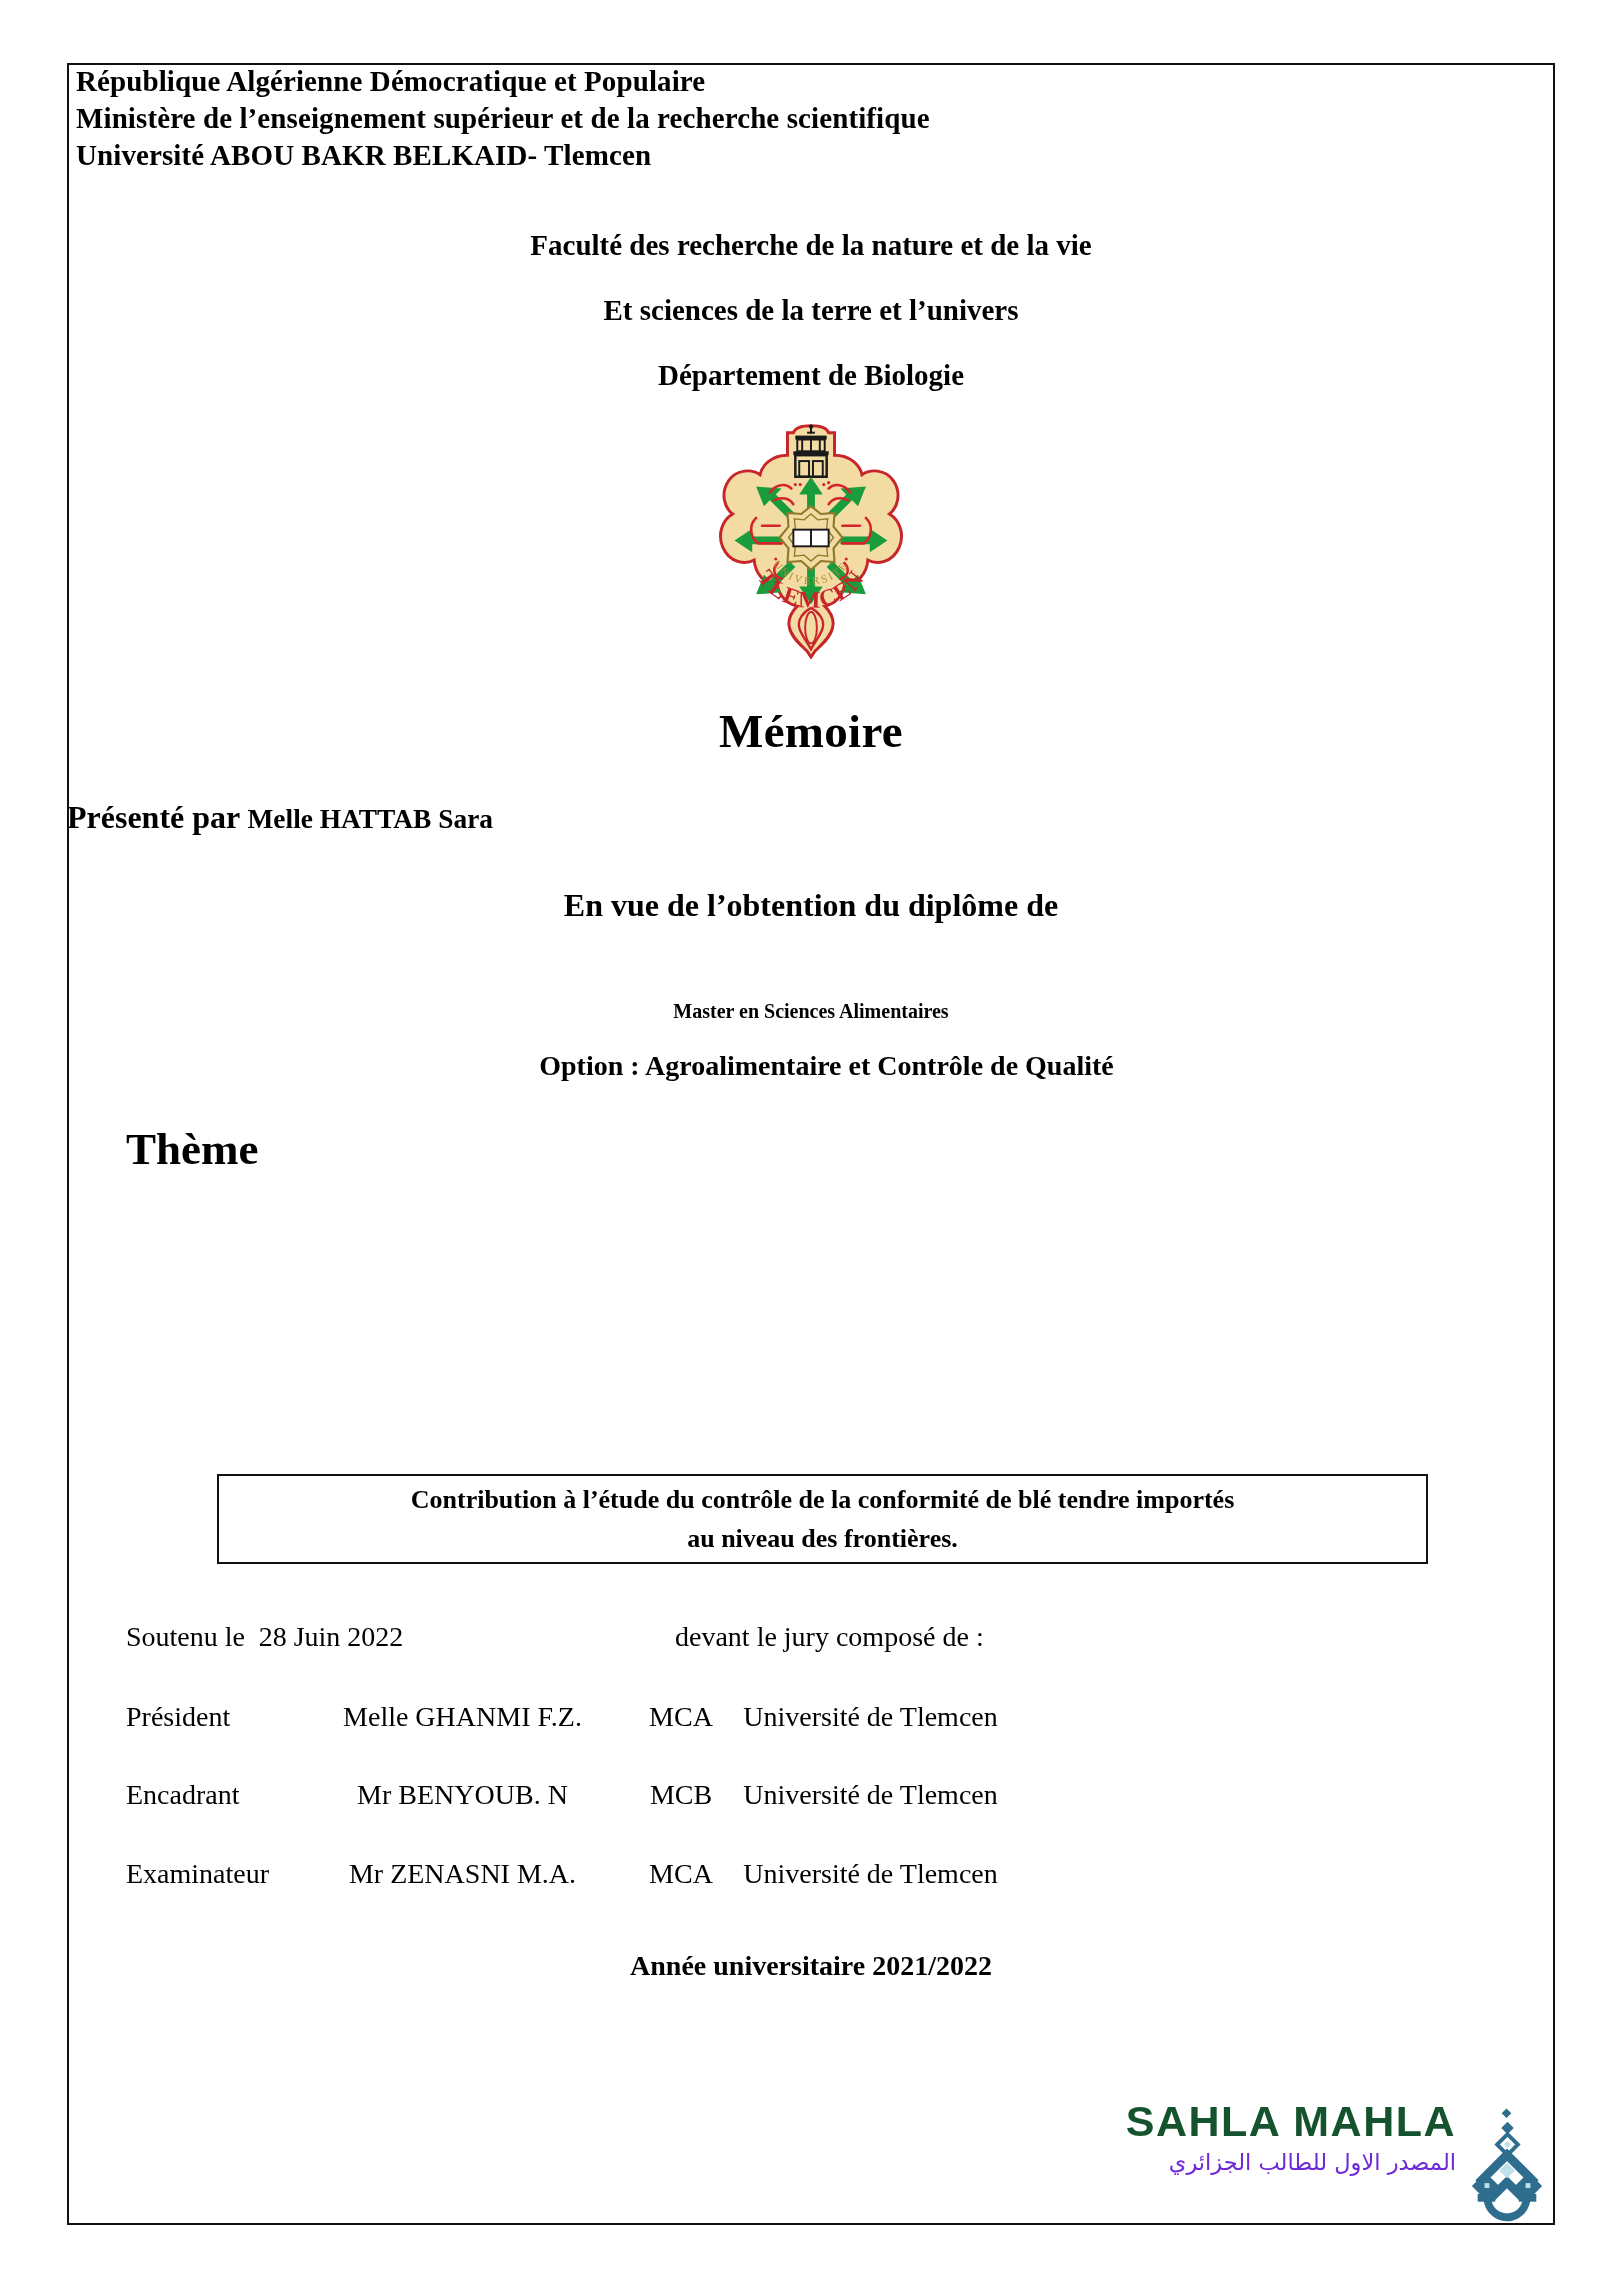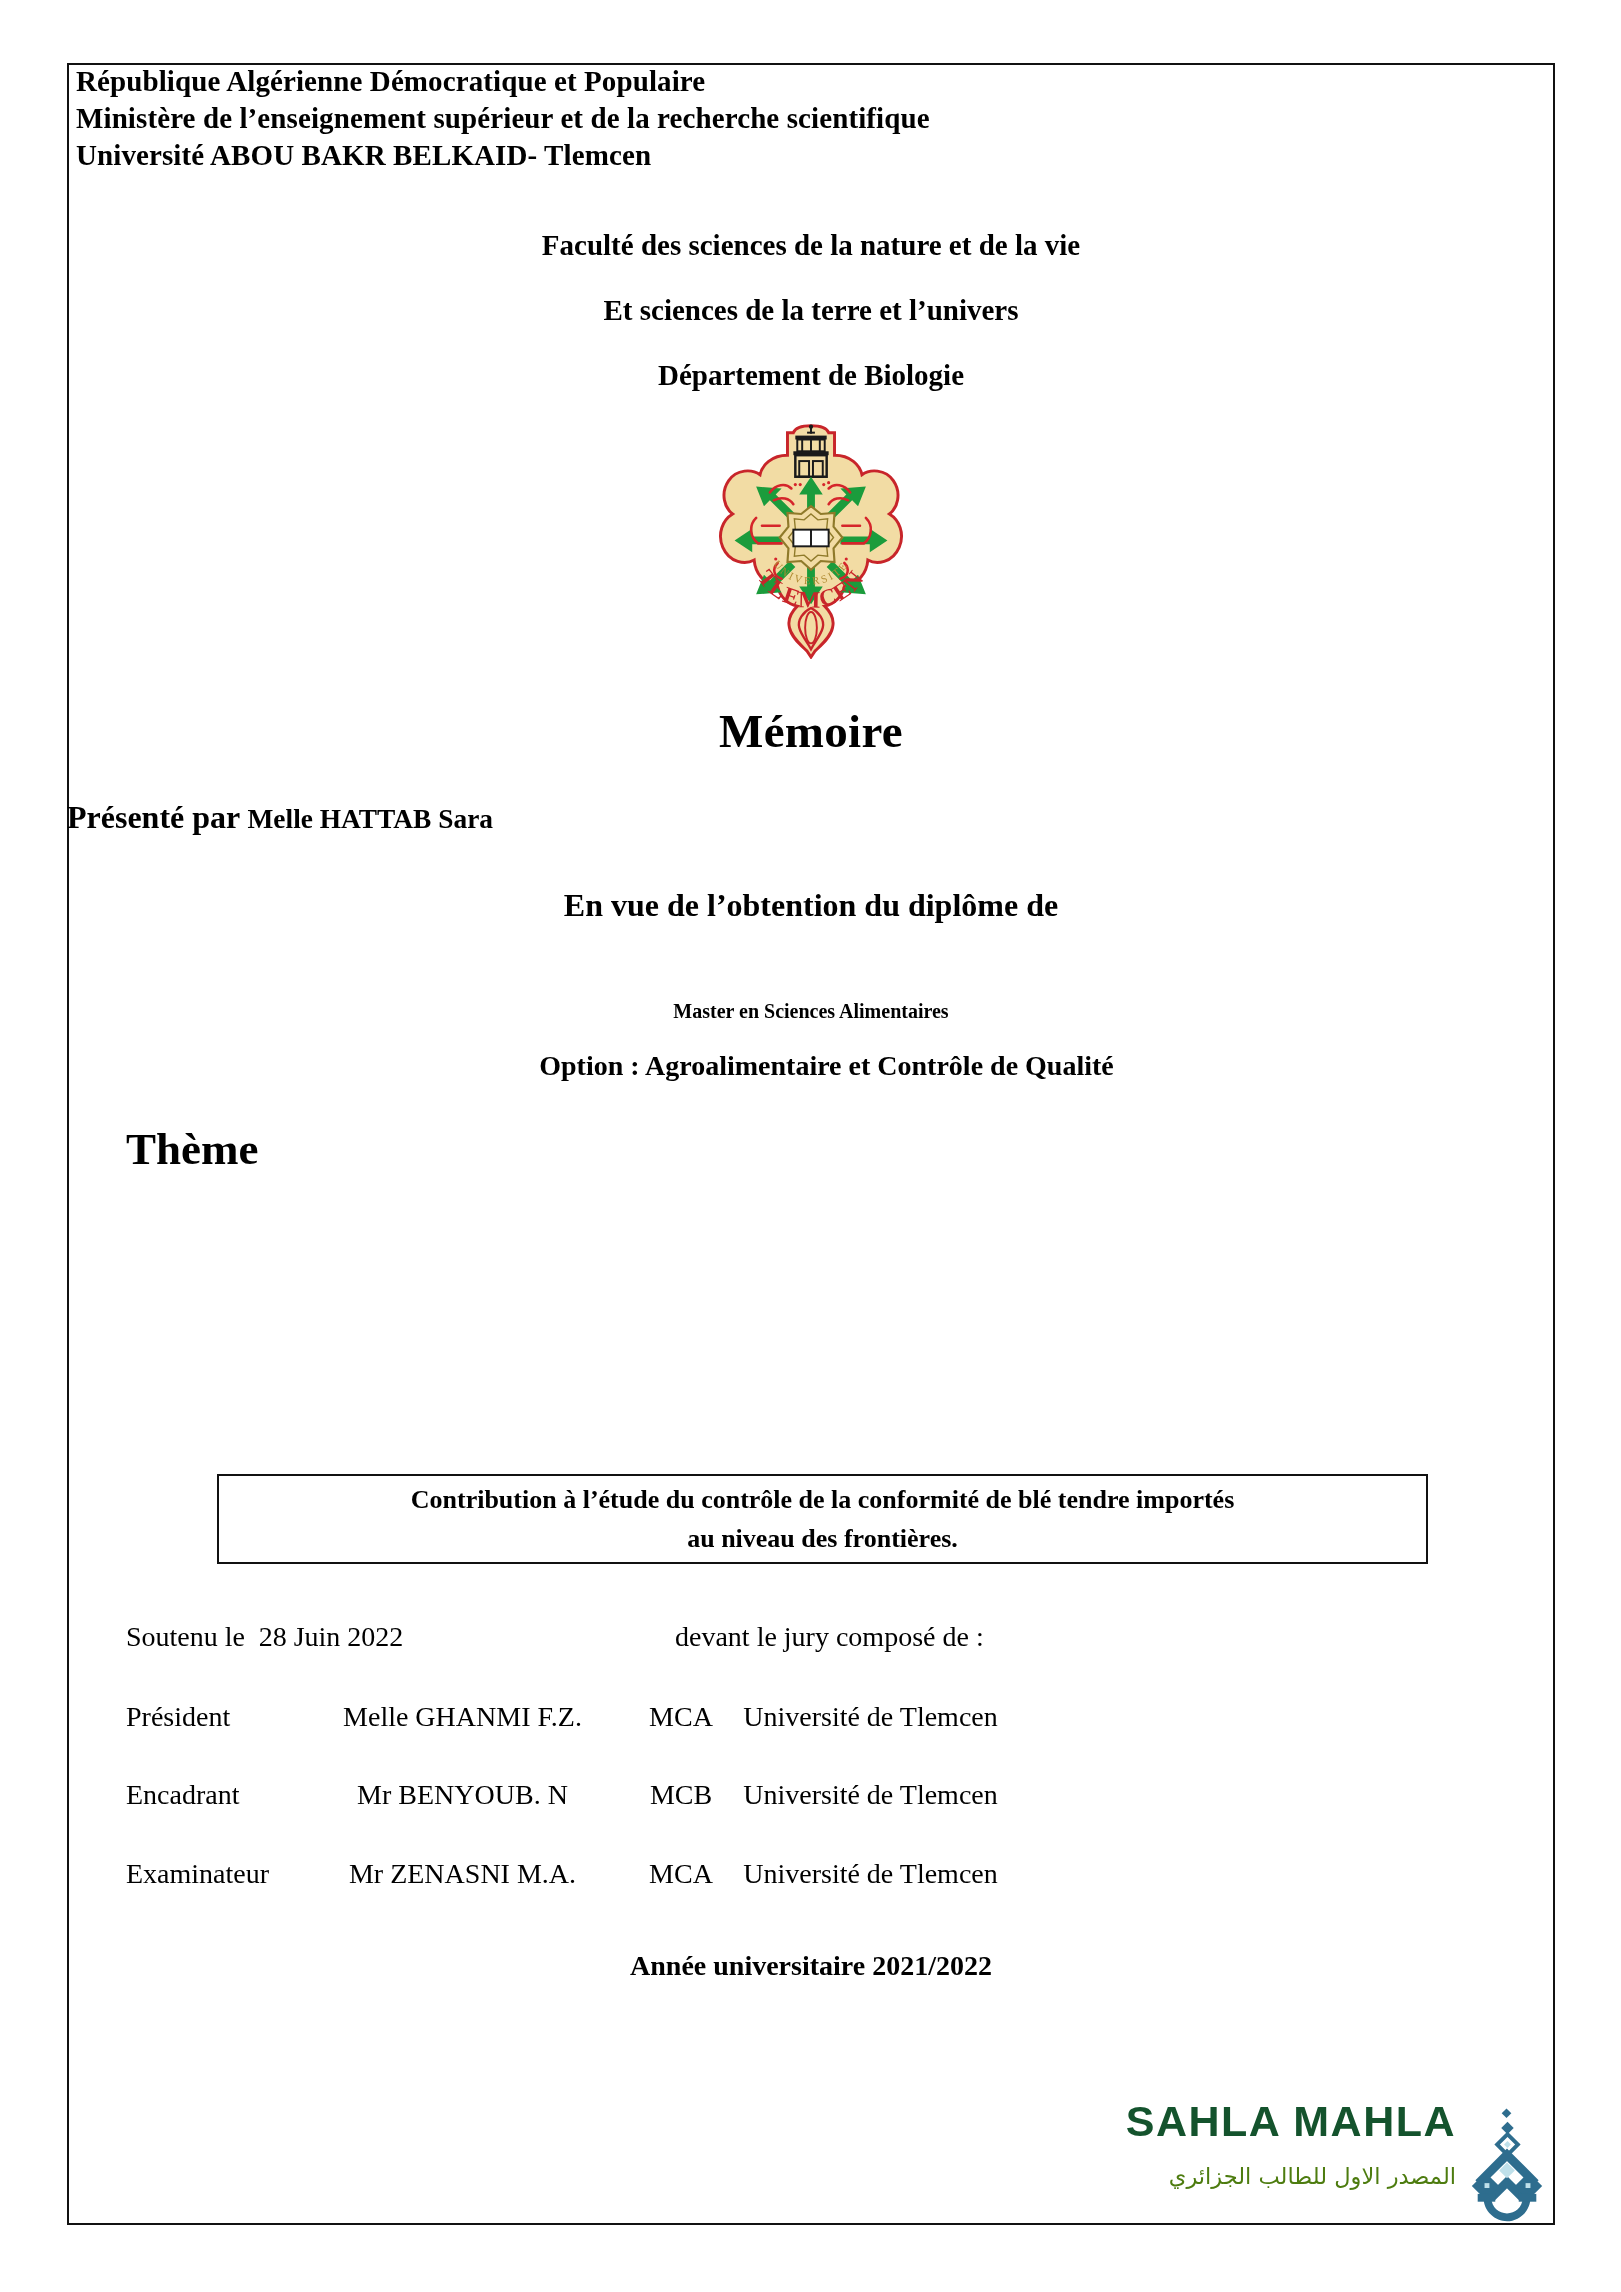--- a/index.html
+++ b/index.html
@@ -204,24 +204,24 @@
     font-family: "Liberation Sans", "DejaVu Sans", sans-serif;
     font-size: 43px;
     font-weight: bold;
     color: #14532d;
     letter-spacing: 1.5px;
     line-height: 47px;
   }
   .sahla-sub {
     font-family: "DejaVu Sans", sans-serif;
     font-size: 22.5px;
-    color: #4d7c0f;
+    color: #6d28d9;
     line-height: 33px;
     direction: rtl;
-    margin-top: 15px;
+    margin-top: 1px;
   }
   .sahla-emblem {
     position: absolute;
     left: 390px;
     top: 5.9px;
   }
 </style>
 </head>
 <body>
 
@@ -229,21 +229,21 @@
 
 <div id="content">
 
   <div class="hdr-block">
     <div class="hdr-line">République Algérienne Démocratique et Populaire</div>
     <div class="hdr-line">Ministère de l’enseignement supérieur et de la recherche scientifique</div>
     <div class="hdr-line">Université ABOU BAKR BELKAID- Tlemcen</div>
   </div>
 
   <div class="fac-block">
-    <div class="fac-line">Faculté des sciences de la nature et de la vie</div>
+    <div class="fac-line">Faculté des recherche de la nature et de la vie</div>
     <div class="fac-line">Et sciences de la terre et l’univers</div>
     <div class="fac-line">Département de Biologie</div>
   </div>
 
   <div class="logo-wrap">
     <svg width="196" height="243" viewBox="0 0 200 248">
 
       <path d="M100 10
                C 108 10 116 12 118 17
                L 124 17 L 124 40

